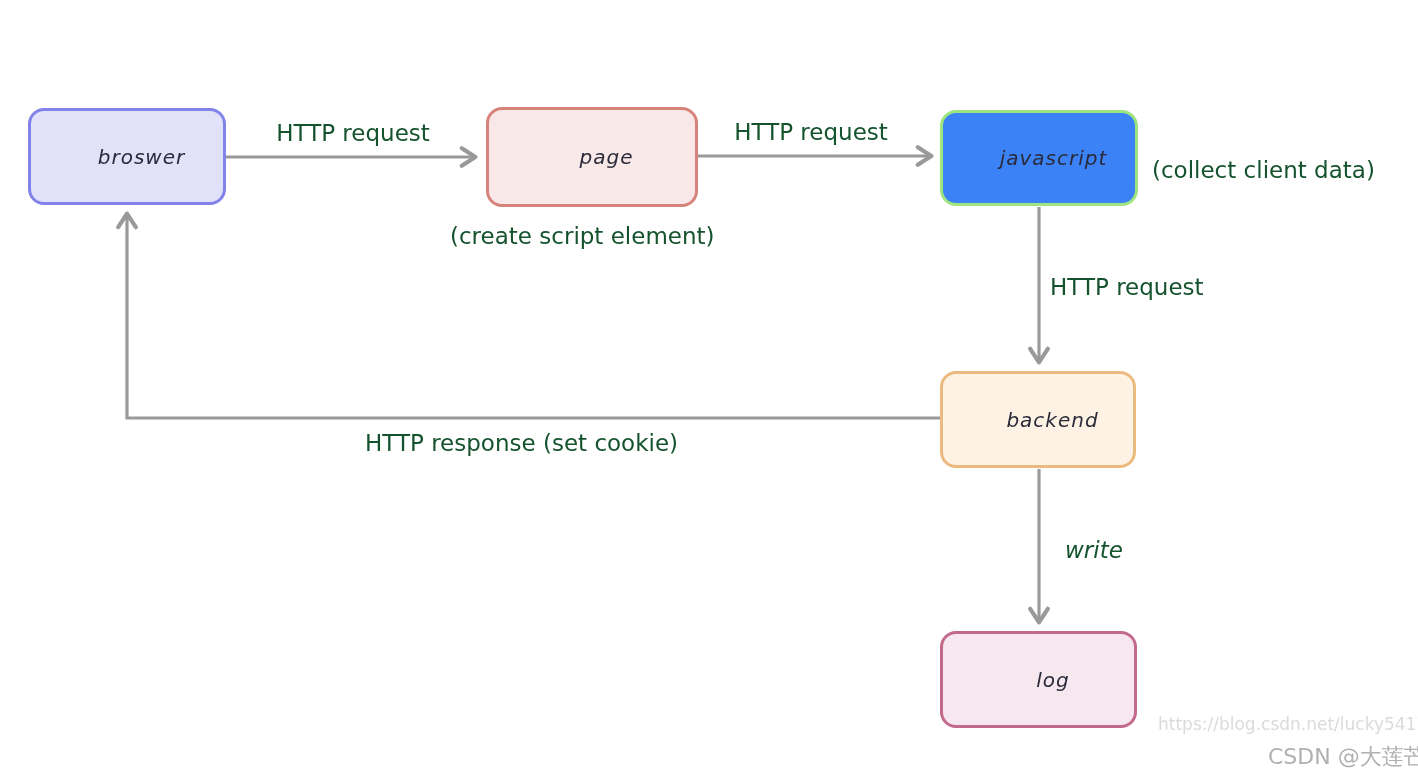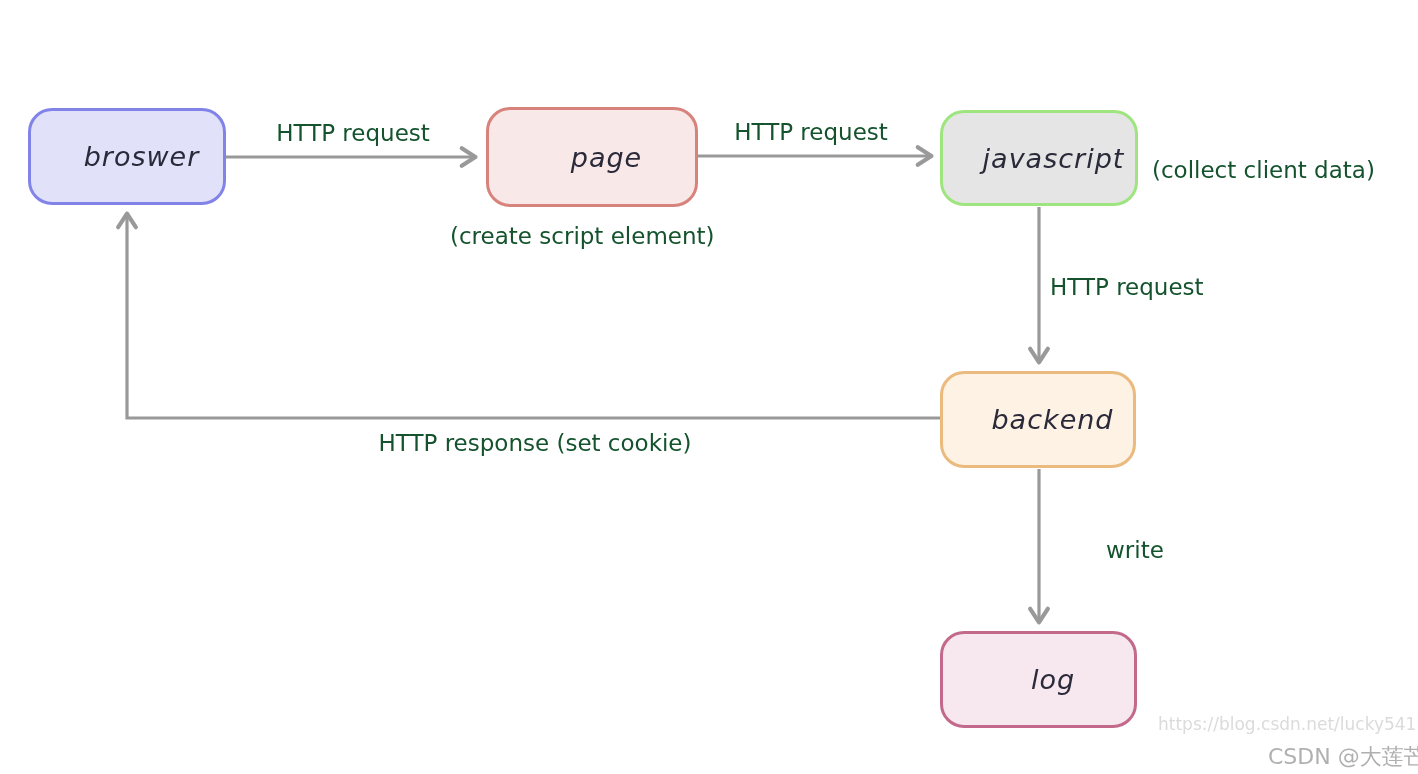--- a/index.html
+++ b/index.html
@@ -18,62 +18,62 @@
   svg.arrows {
     position: absolute;
     left: 0; top: 0;
     width: 1418px;
     height: 774px;
     pointer-events: none;
   }
   .node {
     position: absolute;
     box-sizing: border-box;
-    border-radius: 24px;
+    border-radius: 16px;
     border: 3px solid;
     display: flex;
     align-items: center;
     justify-content: center;
     font-style: italic;
-    font-size: 27px;
+    font-size: 20px;
     letter-spacing: 1px;
     color: #2a2a3a;
     padding-left: 29px;
   }
   .node-broswer {
     left: 28px; top: 108px; width: 198px; height: 97px;
     background: #e1e1fa; border-color: #8283e8;
   }
   .node-page {
     left: 486px; top: 107px; width: 212px; height: 100px;
     background: #f8e8e8; border-color: #d8827c;
   }
   .node-javascript {
     left: 940px; top: 110px; width: 198px; height: 96px;
-    background: #e5e5e5; border-color: #9fe57f;
+    background: #3b82f6; border-color: #9fe57f;
   }
   .node-backend {
     left: 940px; top: 371px; width: 196px; height: 97px;
     background: #fdf2e3; border-color: #eaba7e;
   }
   .node-log {
     left: 940px; top: 631px; width: 197px; height: 97px;
     background: #f6e8ee; border-color: #c3698b;
   }
   .edge-label, .annotation {
     position: absolute;
     font-size: 23px;
     color: #14532d;
     white-space: nowrap;
   }
   .lbl-req1 { left: 268px; top: 120px; width: 170px; text-align: center; }
   .lbl-req2 { left: 726px; top: 119px; width: 170px; text-align: center; }
   .lbl-req3 { left: 1050px; top: 274px; }
-  .lbl-resp { left: 365px; top: 430px; width: 340px; text-align: center; }
-  .lbl-write { left: 1106px; top: 537px; }
+  .lbl-resp { left: 365px; top: 430px; width: 340px; }
+  .lbl-write { left: 1065px; top: 537px; font-style: italic; }
   .ann-create { left: 450px; top: 223px; width: 270px; }
   .ann-collect { left: 1152px; top: 145px; margin-top: 12px; }
   .watermark-url {
     position: absolute;
     left: 1158px; top: 714px;
     font-size: 17px;
     color: #dbdbdb;
     white-space: nowrap;
   }
   .watermark-credit {

